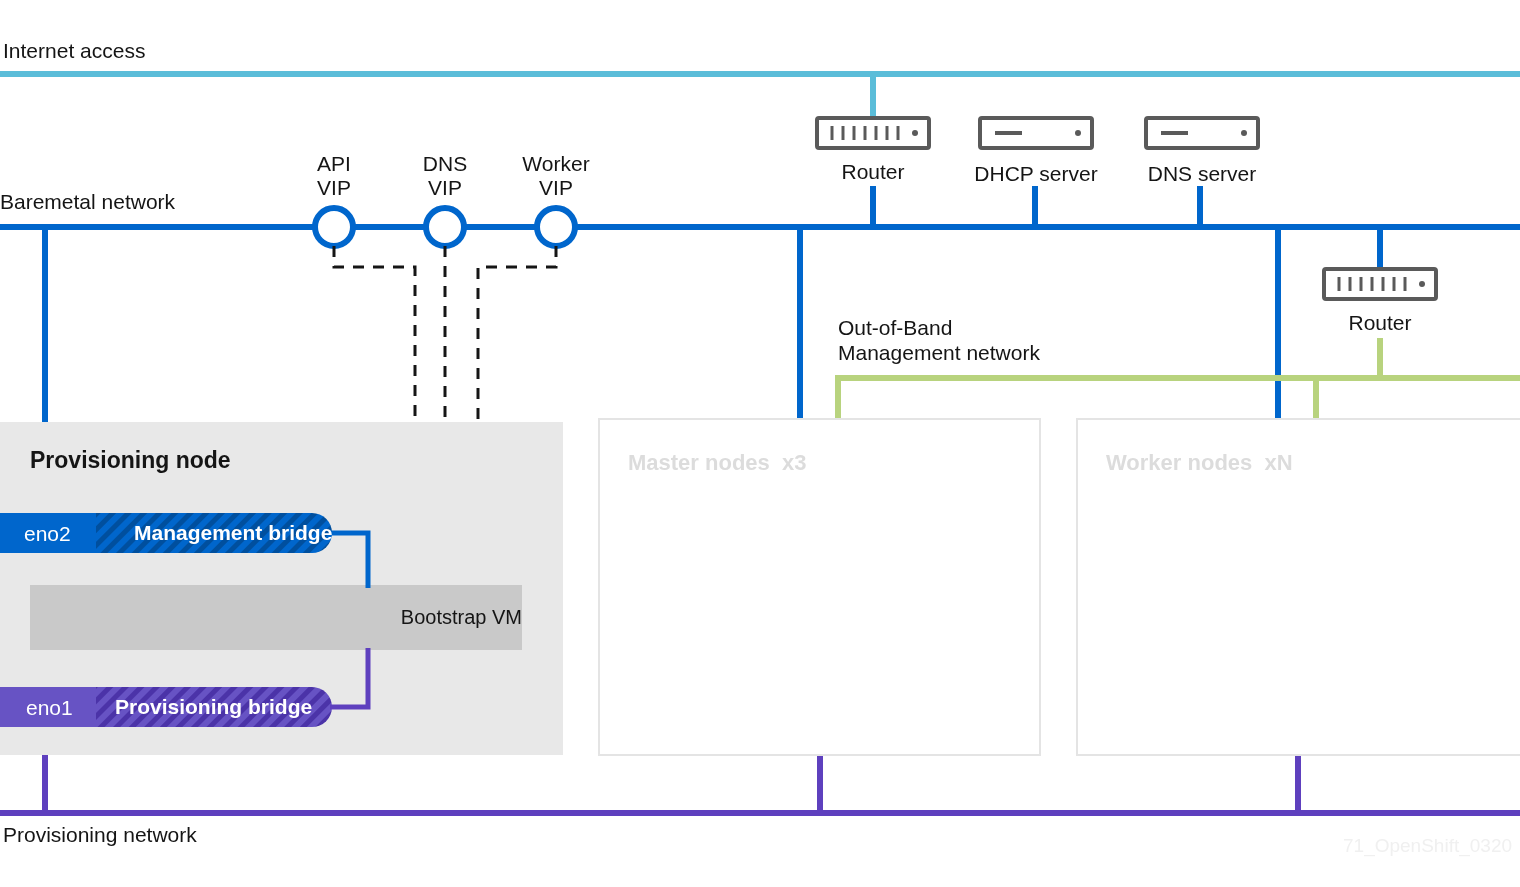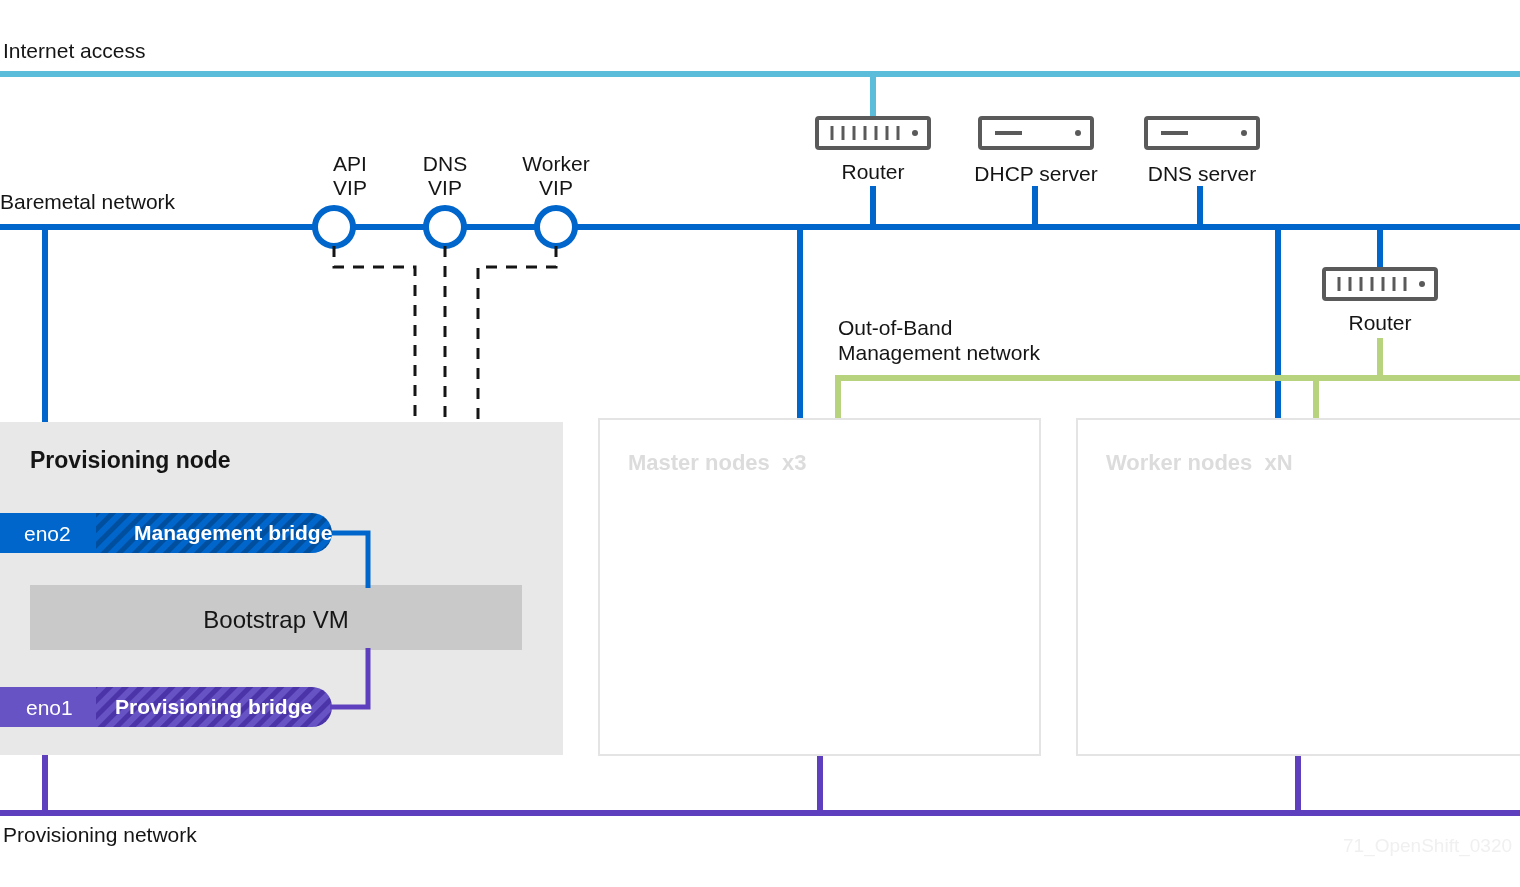--- a/index.html
+++ b/index.html
@@ -51,22 +51,22 @@
   }
   .pill-text {
     position: absolute;
     color: #ffffff;
     font-size: 21px;
     white-space: pre;
   }
   .vm-text {
     position: absolute;
     color: #151515;
-    font-size: 24px;
-    text-align: center;
+    font-size: 20px;
+    text-align: right;
     white-space: pre;
   }
   .watermark {
     position: absolute;
     font-size: 19px;
     color: #f0f0f0;
     white-space: pre;
   }
 </style>
 </head>
@@ -194,21 +194,21 @@
 
   <div class="lbl net-label" style="left:3px; top:38px;">Internet access</div>
 
   <div class="lbl net-label" style="left:0px; top:189px;">Baremetal network</div>
 
   <div class="lbl net-label" style="left:838px; top:315px;">Out-of-Band
 Management network</div>
 
   <div class="lbl net-label" style="left:3px; top:822px;">Provisioning network</div>
 
-  <div class="lbl vip-label" style="left:290px; top:152px; width:120px;">API
+  <div class="lbl vip-label" style="left:274px; top:152px; width:120px;">API
 VIP</div>
   <div class="lbl vip-label" style="left:385px; top:152px; width:120px;">DNS
 VIP</div>
   <div class="lbl vip-label" style="left:496px; top:152px; width:120px;">Worker
 VIP</div>
 
   <div class="lbl dev-label" style="left:783px; top:159px; width:180px;">Router</div>
   <div class="lbl dev-label" style="left:946px; top:161px; width:180px;">DHCP server</div>
   <div class="lbl dev-label" style="left:1112px; top:161px; width:180px;">DNS server</div>
   <div class="lbl dev-label" style="left:1290px; top:310px; width:180px;">Router</div>

